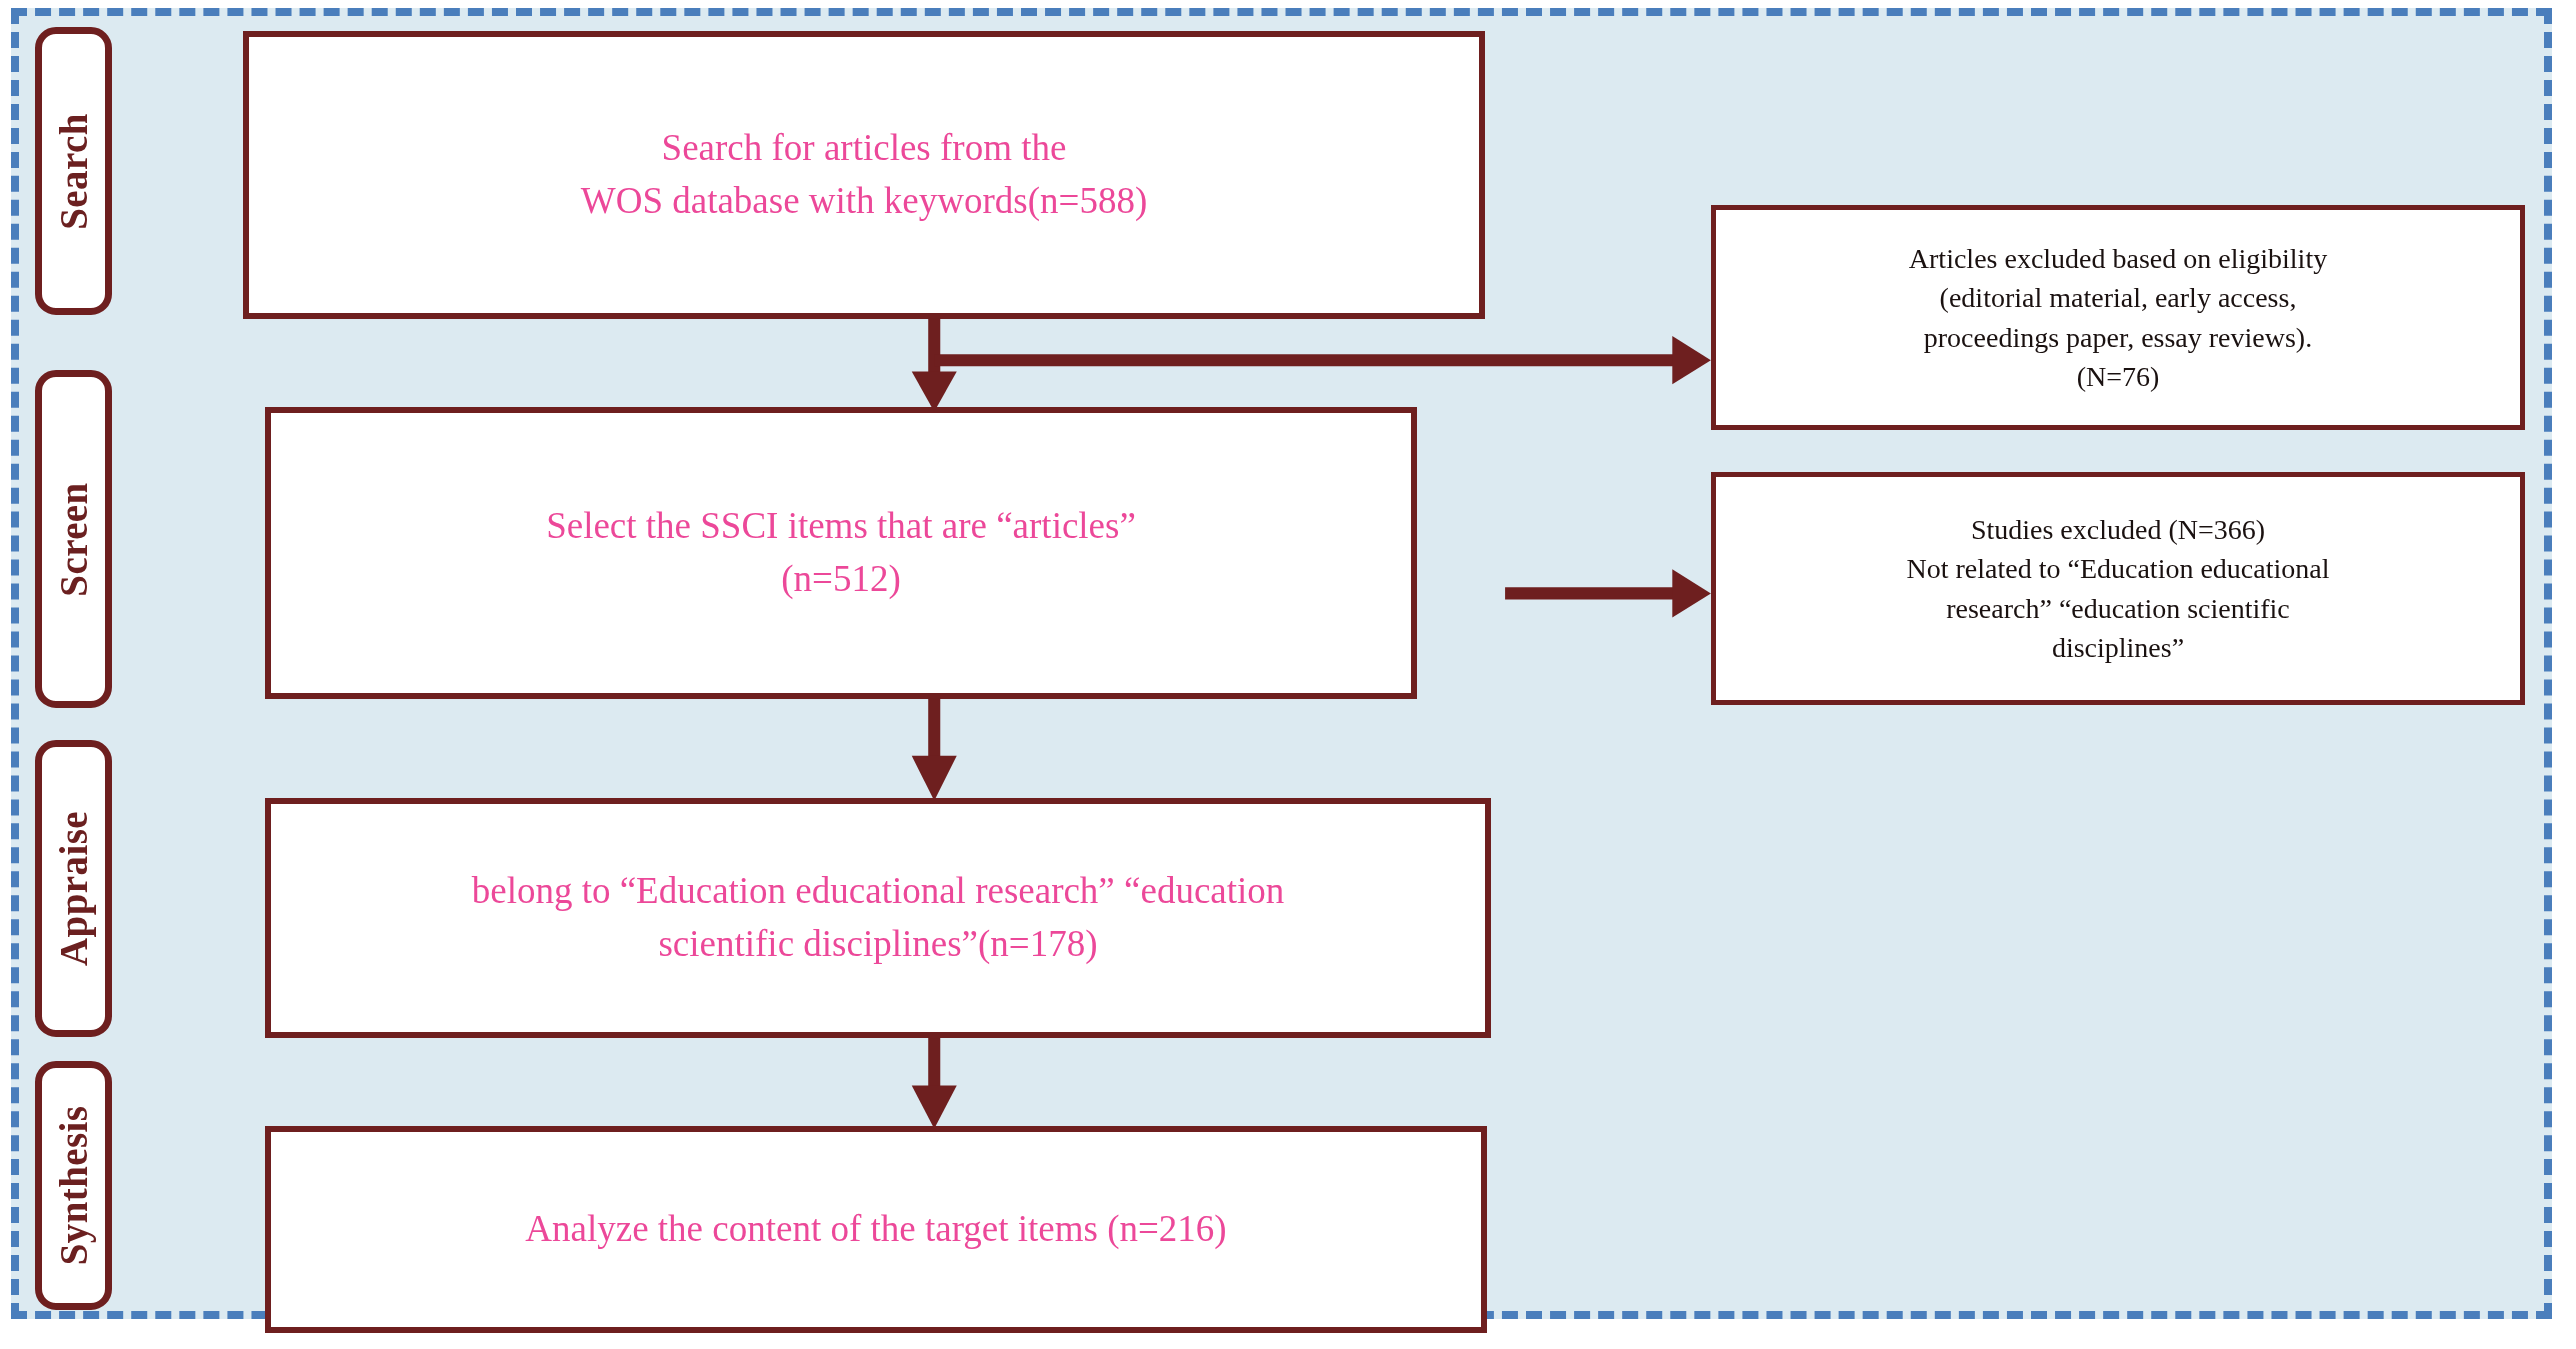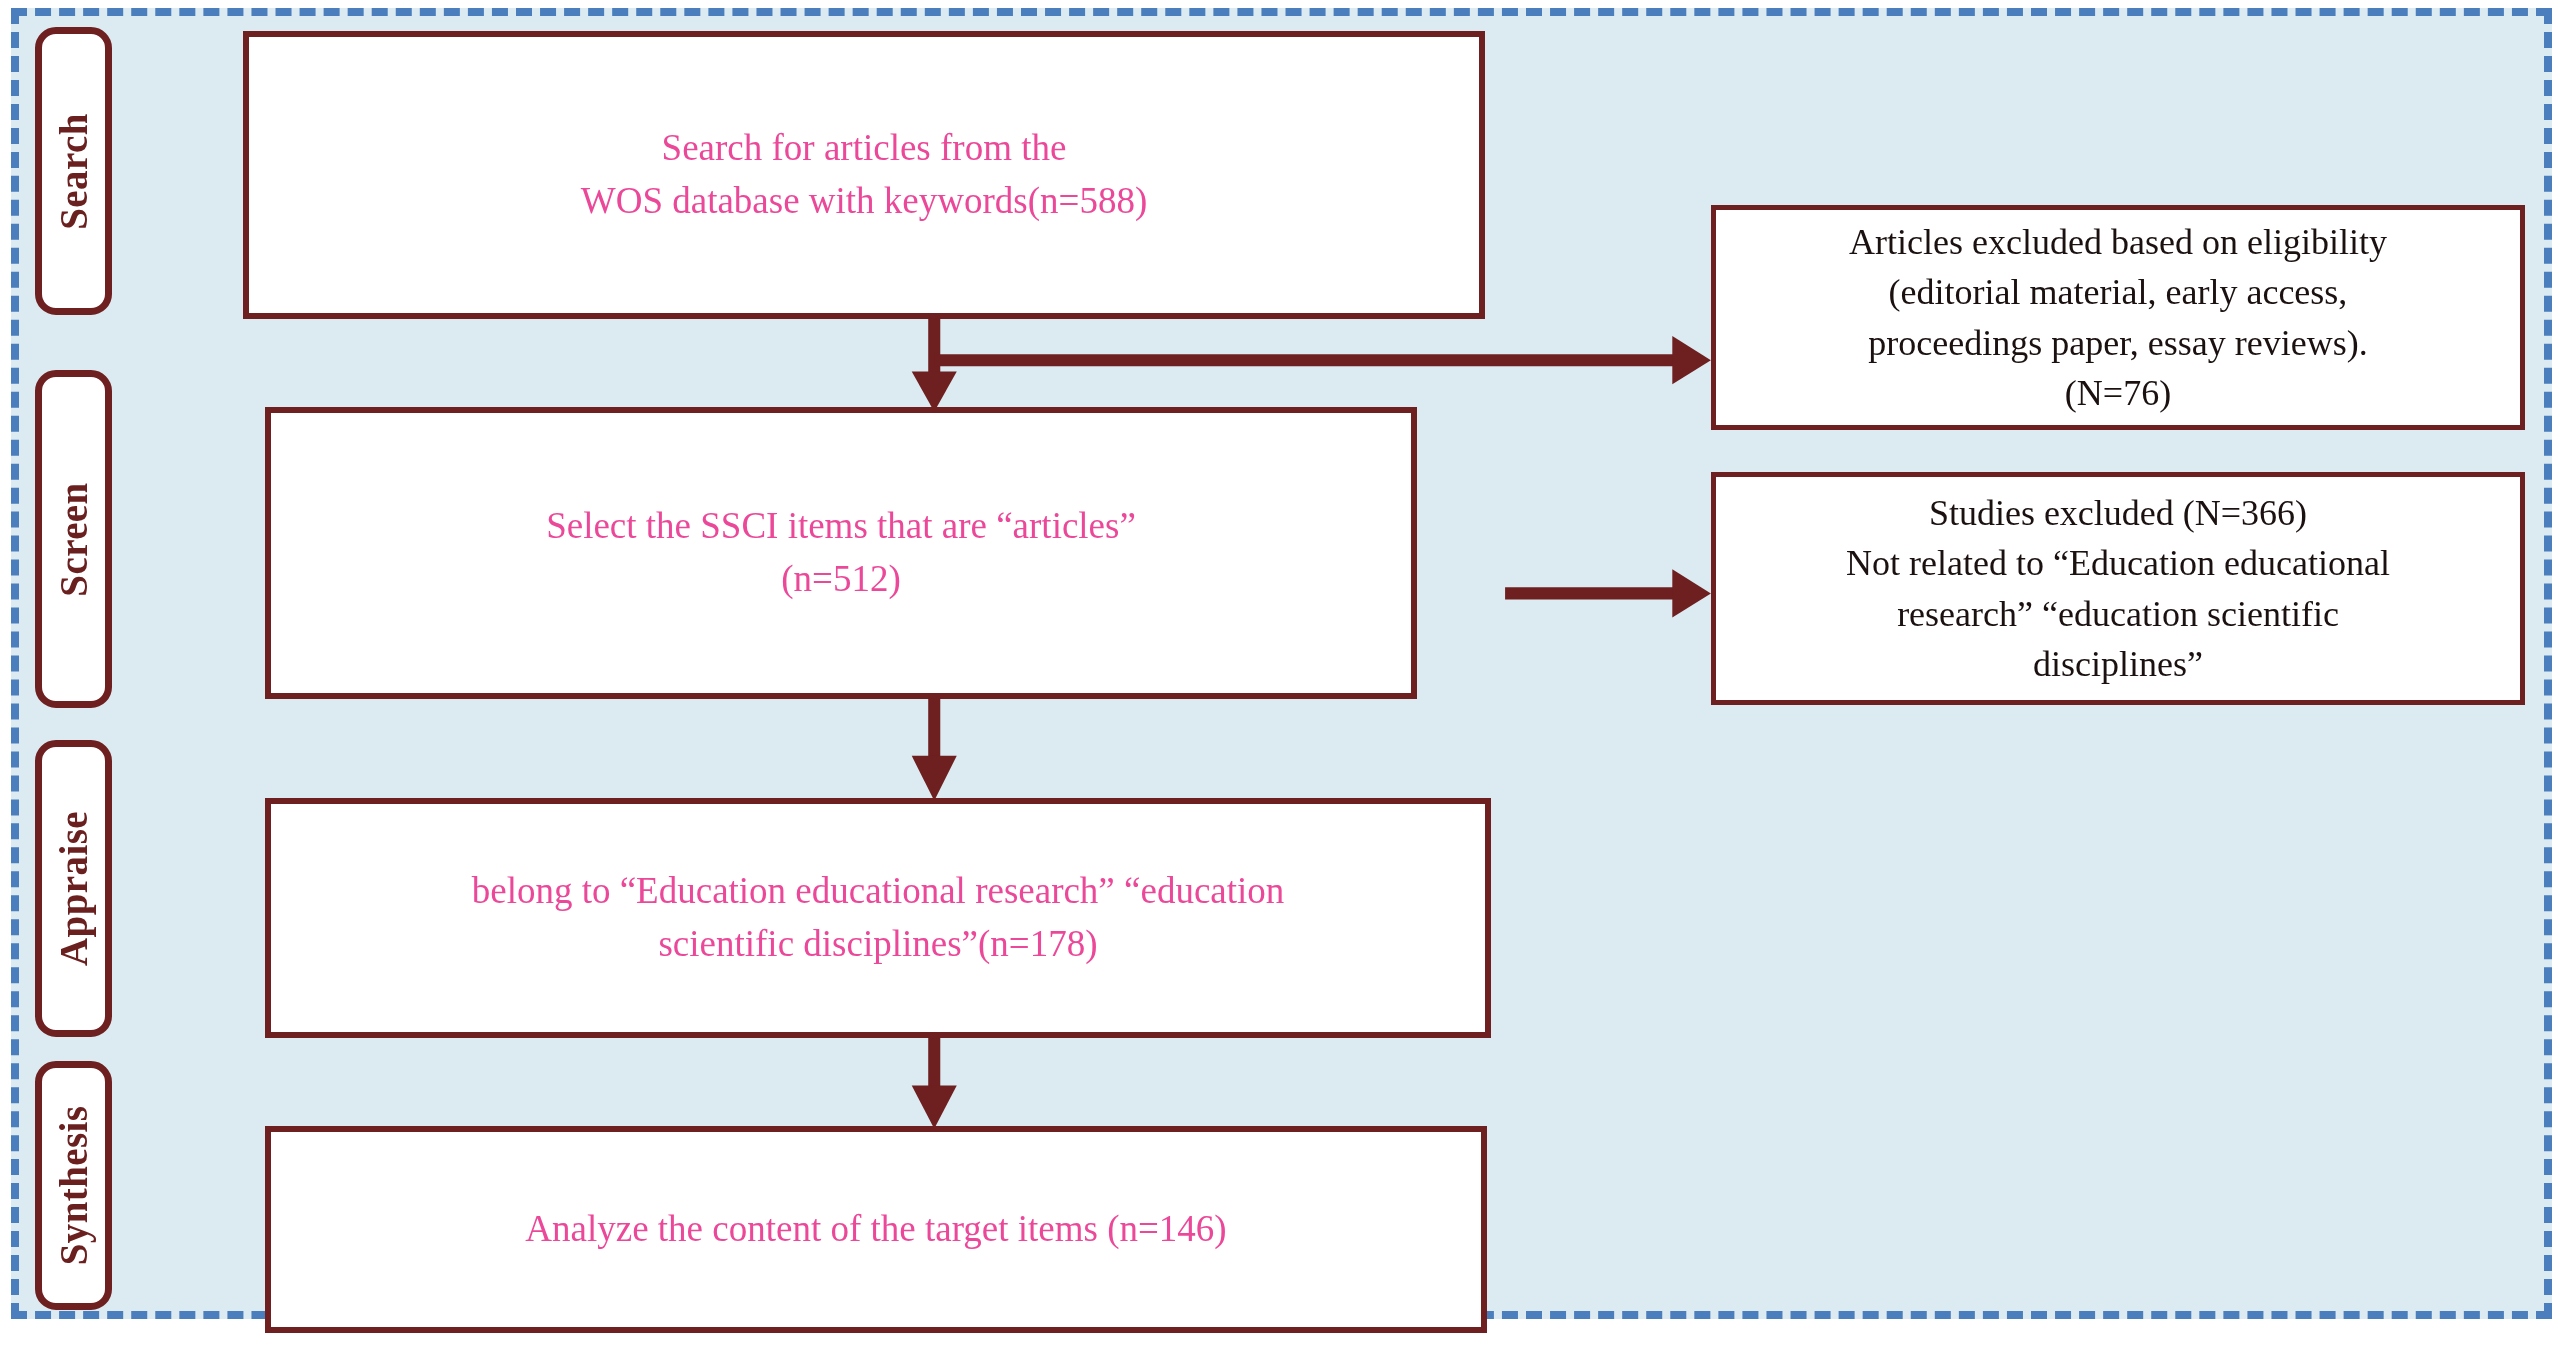--- a/index.html
+++ b/index.html
@@ -73,21 +73,21 @@
     box-sizing: border-box;
     background: #ffffff;
     border: 5.6px solid #6e1f1f;
     display: flex;
     align-items: center;
     justify-content: center;
     text-align: center;
   }
   .exclusion-box-text {
     color: #1a1110;
-    font-size: 36px;
+    font-size: 28px;
     line-height: 1.4;
     padding: 0 14.5px;
     white-space: pre-line;
   }
 
   
   #connectors {
     position: absolute;
     left: 0;
     top: 0;
@@ -128,21 +128,21 @@
     <div class="flow-box-text">Select the SSCI items that are “articles”
 (n=512)</div>
   </div>
 
   <div class="flow-box" style="left:265px; top:798px; width:1226px; height:240px;">
     <div class="flow-box-text">belong to “Education educational research” “education
 scientific disciplines”(n=178)</div>
   </div>
 
   <div class="flow-box" style="left:265px; top:1126px; width:1222px; height:207px;">
-    <div class="flow-box-text">Analyze the content of the target items (n=146)</div>
+    <div class="flow-box-text">Analyze the content of the target items (n=216)</div>
   </div>
 
   <div class="exclusion-box" style="left:1711px; top:205px; width:814px; height:225px;">
     <div class="exclusion-box-text">Articles excluded based on eligibility
 (editorial material, early access,
 proceedings paper, essay reviews).
 (N=76)</div>
   </div>
 
   <div class="exclusion-box" style="left:1711px; top:472px; width:814px; height:233px;">

